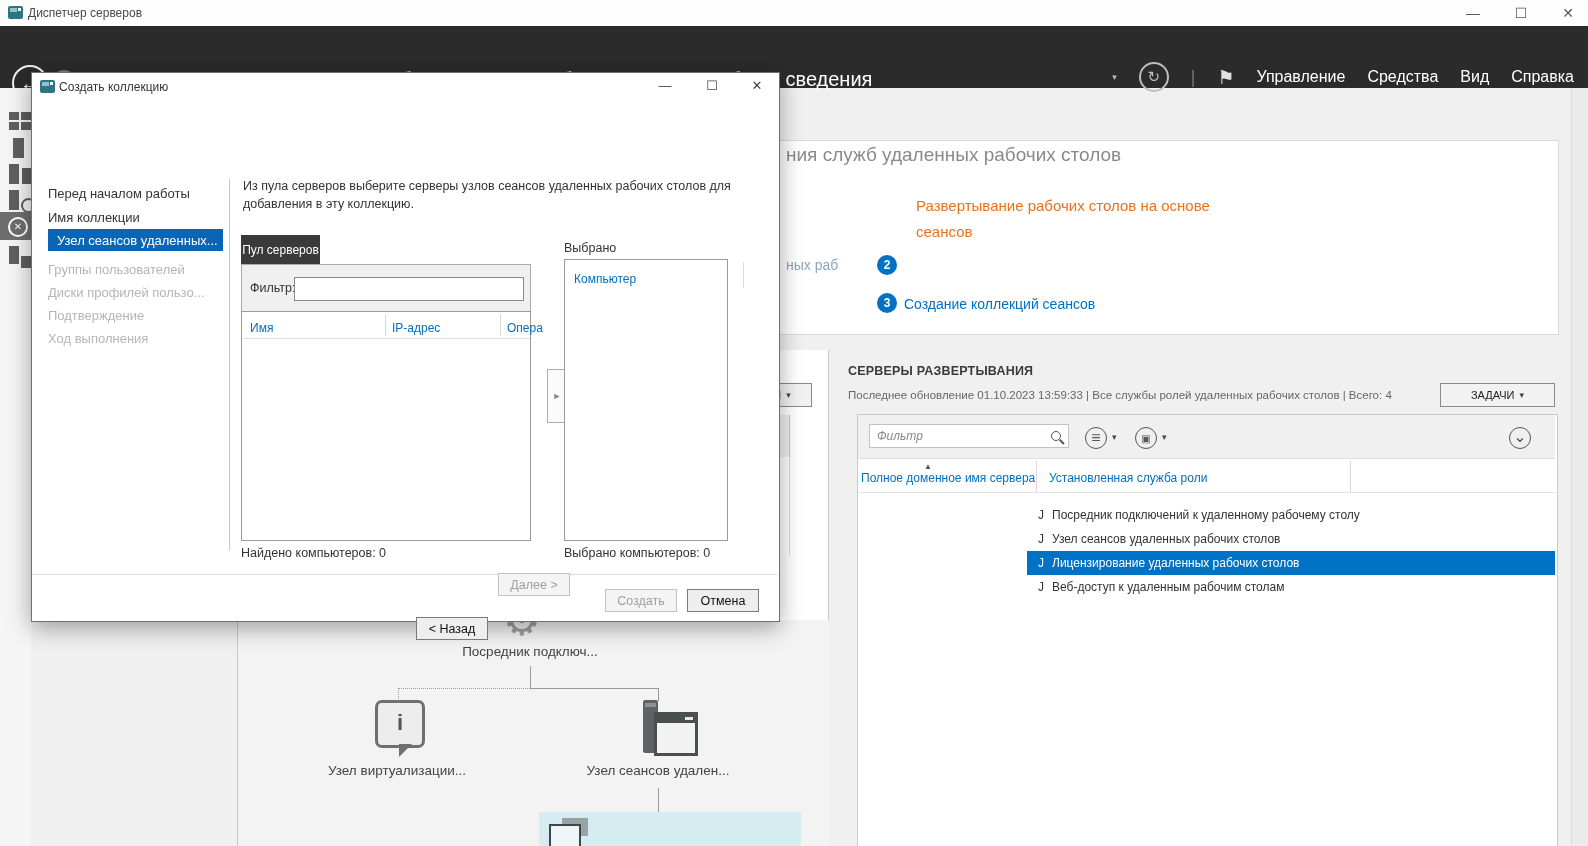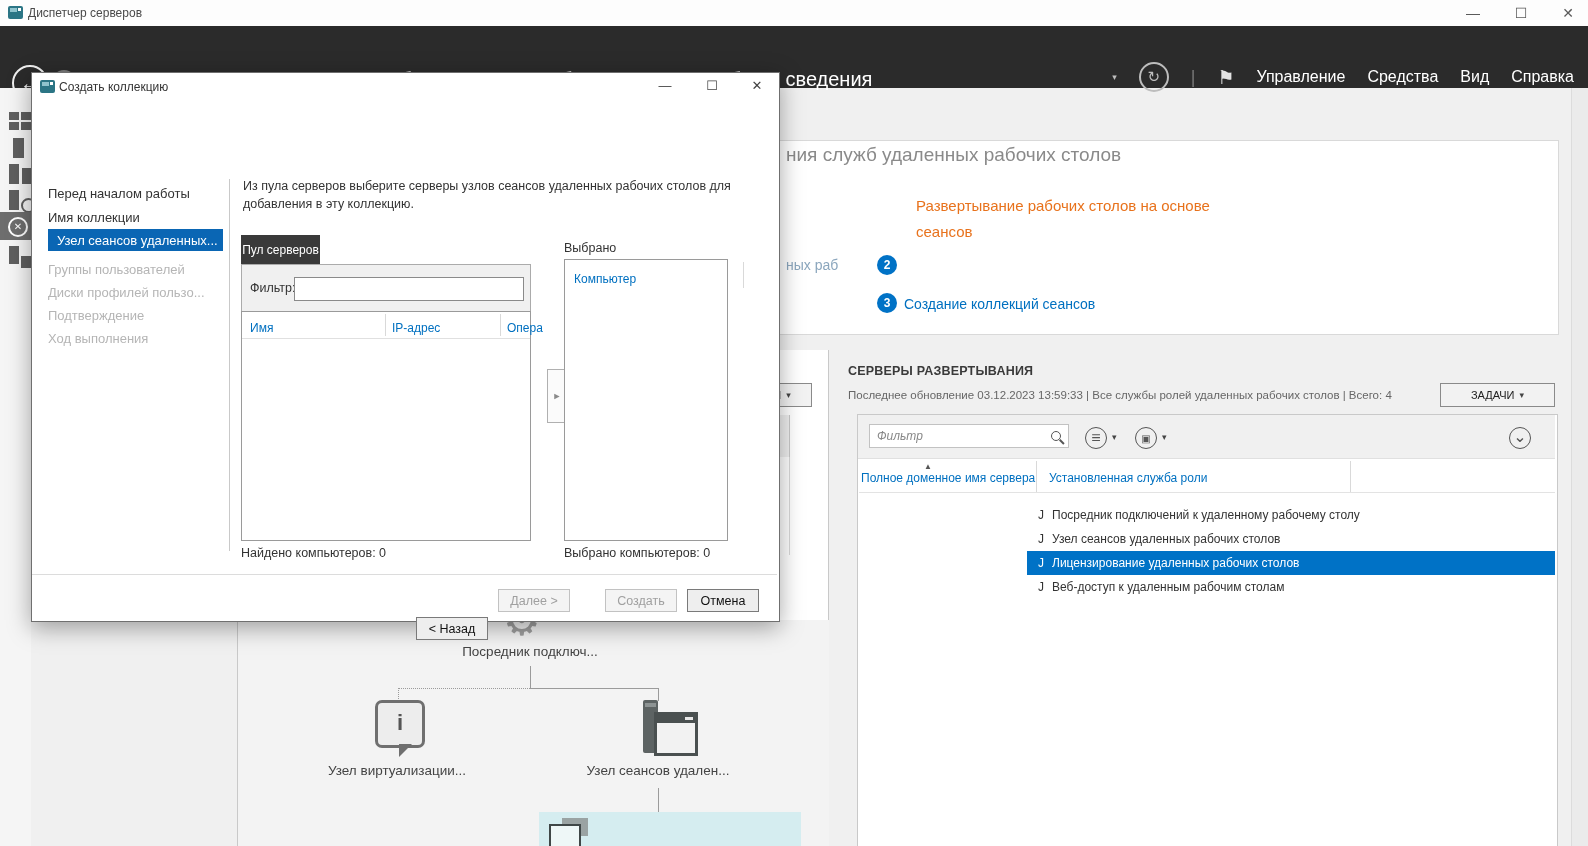--- a/index.html
+++ b/index.html
@@ -214,21 +214,21 @@
   <div class="abs slab"></div>
   <div class="abs win"></div>
   <div class="abs diag-label" style="left:307px;top:763px;width:180px;">Узел виртуализации...</div>
   <div class="abs diag-label" style="left:568px;top:763px;width:180px;">Узел сеансов удален...</div>
   <div class="abs line" style="left:658px;top:788px;width:1px;height:24px;"></div>
   <div class="abs cyan-box"></div>
   <div class="abs tab-back"></div>
   <div class="abs tab-front"></div>
 
   <div class="abs srv-title">СЕРВЕРЫ РАЗВЕРТЫВАНИЯ</div>
-  <div class="abs srv-sub">Последнее обновление 03.12.2023 13:59:33 | Все службы ролей удаленных рабочих столов  | Всего: 4</div>
+  <div class="abs srv-sub">Последнее обновление 01.10.2023 13:59:33 | Все службы ролей удаленных рабочих столов  | Всего: 4</div>
   <div class="abs mini-btn tasks-btn">
     <span>ЗАДАЧИ</span>
     <span class="caret">▾</span>
   </div>
 
   <div class="abs srv-box">
     <div class="abs srv-toolbar">
       <input class="abs filter-input" placeholder="Фильтр" style="">
       <div class="abs mag"></div>
       <div class="abs tool-circle" style="left:227px;top:12px;">
@@ -308,18 +308,18 @@
 
     <div class="abs count-label" style="left:532px;top:168px;">Выбрано</div>
     <div class="abs listbox" style="left:532px;top:186px;width:164px;height:282px;">
       <div class="abs lb-th" style="left:9px;top:12px;">Компьютер</div>
       <div class="abs col-div" style="left:178px;top:2px;height:26px;"></div>
     </div>
     <div class="abs count-label" style="left:532px;top:473px;">Выбрано компьютеров: 0</div>
 
     <div class="abs dlg-sep"></div>
     <div class="abs btn on" style="left:384px;top:516px;width:72px;margin-top:28px;">&lt; Назад</div>
-    <div class="abs btn off" style="left:466px;top:516px;width:72px;">Далее &gt;</div>
+    <div class="abs btn off" style="left:466px;top:500px;width:72px;">Далее &gt;</div>
     <div class="abs btn off" style="left:573px;top:516px;width:72px;">Создать</div>
     <div class="abs btn on" style="left:655px;top:516px;width:72px;">Отмена</div>
   </div>
 
 </div>
 
 </body></html>

